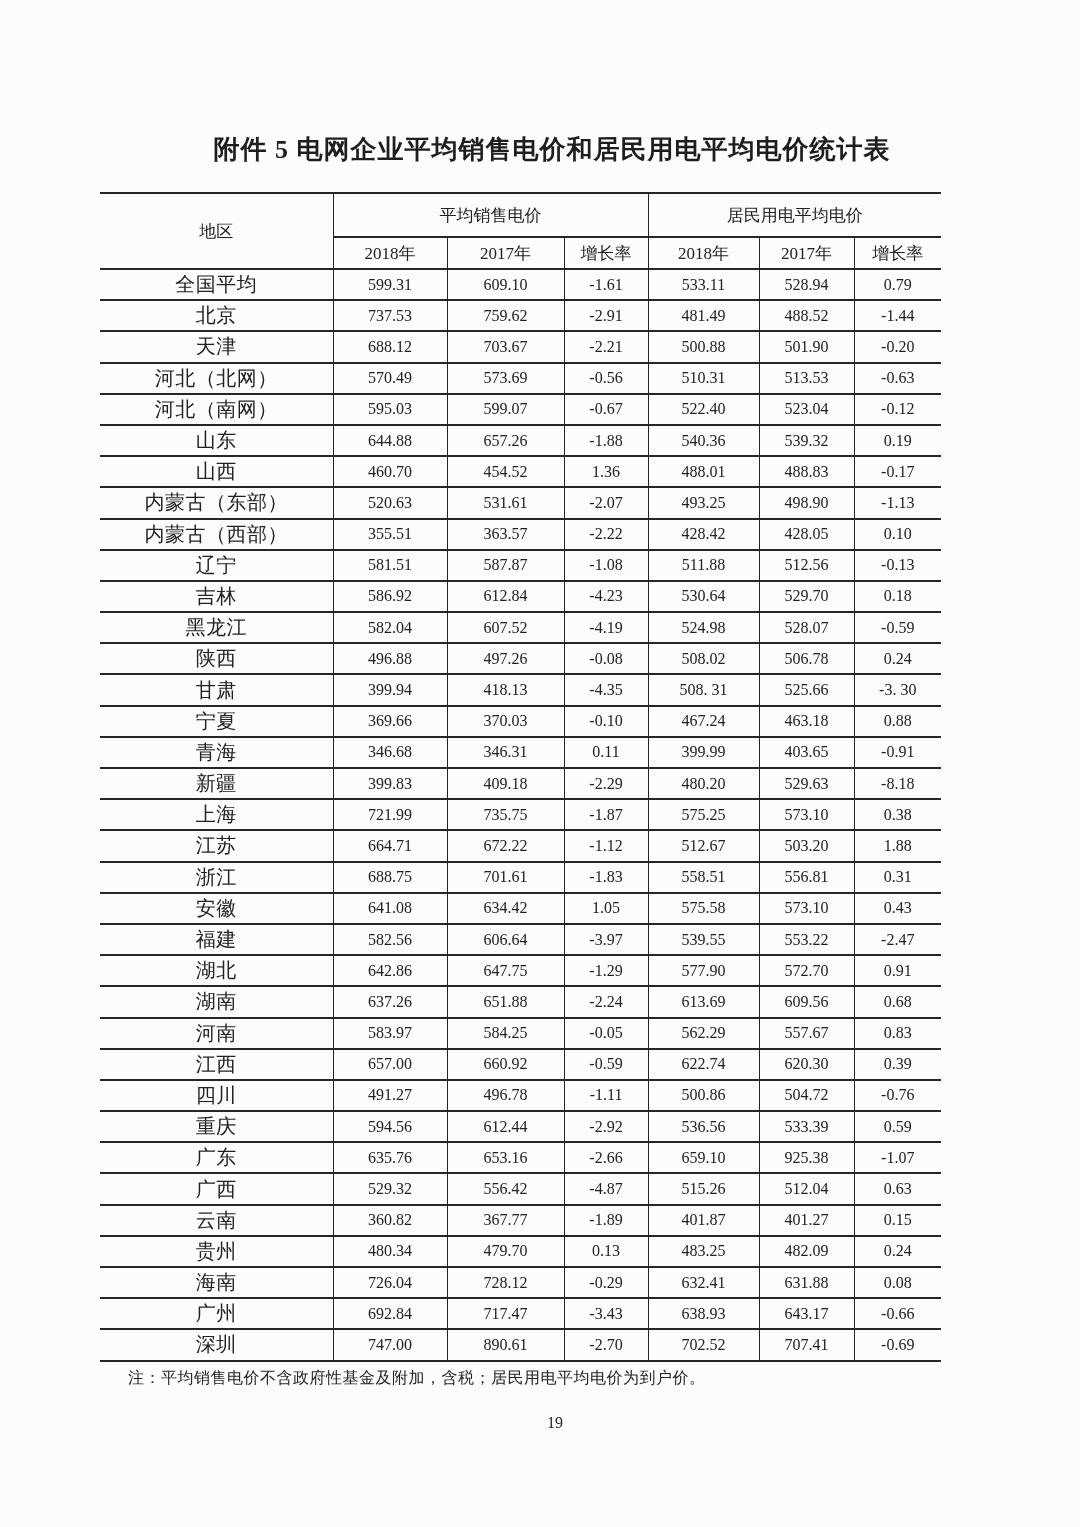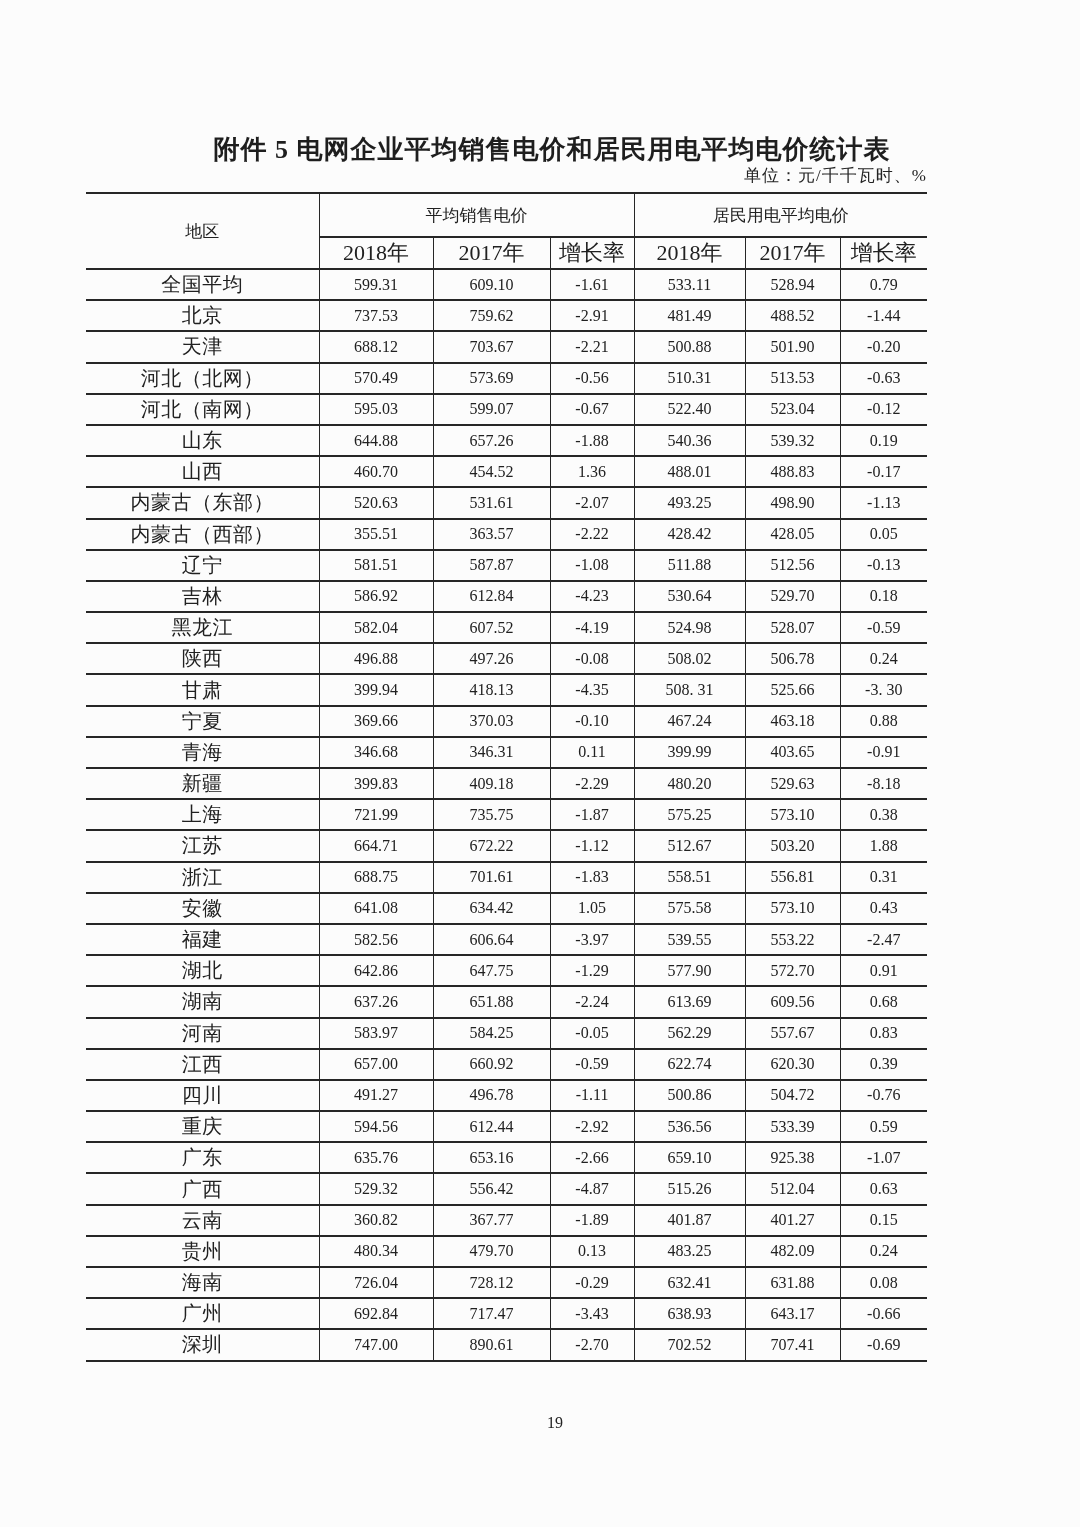--- a/index.html
+++ b/index.html
@@ -24,21 +24,21 @@
   .unit{
     position:absolute;
     top:164px;left:86px;width:841px;
     text-align:right;
     font-size:17px;
     letter-spacing:1px;
     color:#232323;
   }
   table.price-table{
     position:absolute;
-    top:192px;left:86px;
+    top:192px;left:100px;
     width:841px;
     border-collapse:collapse;
     table-layout:fixed;
   }
   table.price-table th,
   table.price-table td{
     border-top:2px solid #262626;
     border-bottom:2px solid #262626;
     border-left:1px solid #262626;
     border-right:1px solid #262626;
@@ -47,21 +47,21 @@
     padding:0;
     font-weight:normal;
     color:#212121;
     overflow:hidden;
     white-space:nowrap;
   }
   
   table.price-table tr > *:first-child{border-left:none;}
   table.price-table tr > *:last-child{border-right:none;}
   thead tr.group-row th{height:42px;font-size:17px;}
-  thead tr.sub-row th{height:30px;font-size:22px;margin-left:12px;}
+  thead tr.sub-row th{height:30px;font-size:17px;margin-left:12px;}
   thead th.region-h{font-size:17px;}
   tbody td{height:29.2px;font-size:16px;}
   tbody td.region{font-size:20px;letter-spacing:0.5px;}
   .footnote{
     position:absolute;
     top:1368px;left:128px;width:820px;
     font-size:16px;
     color:#232323;
     letter-spacing:0.5px;
   }
@@ -73,21 +73,20 @@
     color:#232323;
   }
 </style>
 </head>
 <body>
 
 <div class="page">
 
   <h1 class="title">附件 5 电网企业平均销售电价和居民用电平均电价统计表</h1>
 
-  <div class="unit">单位：元/千千瓦时、%</div>
 
   <table class="price-table">
     <colgroup>
       <col style="width:233px">
       <col style="width:114px">
       <col style="width:117px">
       <col style="width:84px">
       <col style="width:111px">
       <col style="width:95px">
       <col style="width:87px">
@@ -180,21 +179,21 @@
           <td>498.90</td>
           <td>-1.13</td>
         </tr>
         <tr>
           <td class="region">内蒙古（西部）</td>
           <td>355.51</td>
           <td>363.57</td>
           <td>-2.22</td>
           <td>428.42</td>
           <td>428.05</td>
-          <td>0.05</td>
+          <td>0.10</td>
         </tr>
         <tr>
           <td class="region">辽宁</td>
           <td>581.51</td>
           <td>587.87</td>
           <td>-1.08</td>
           <td>511.88</td>
           <td>512.56</td>
           <td>-0.13</td>
         </tr>
@@ -419,16 +418,17 @@
           <td>747.00</td>
           <td>890.61</td>
           <td>-2.70</td>
           <td>702.52</td>
           <td>707.41</td>
           <td>-0.69</td>
         </tr>
       </tbody>
   </table>
 
+  <div class="footnote">注：平均销售电价不含政府性基金及附加，含税；居民用电平均电价为到户价。</div>
 
   <div class="page-number">19</div>
 
 </div>
 
 </body></html>

